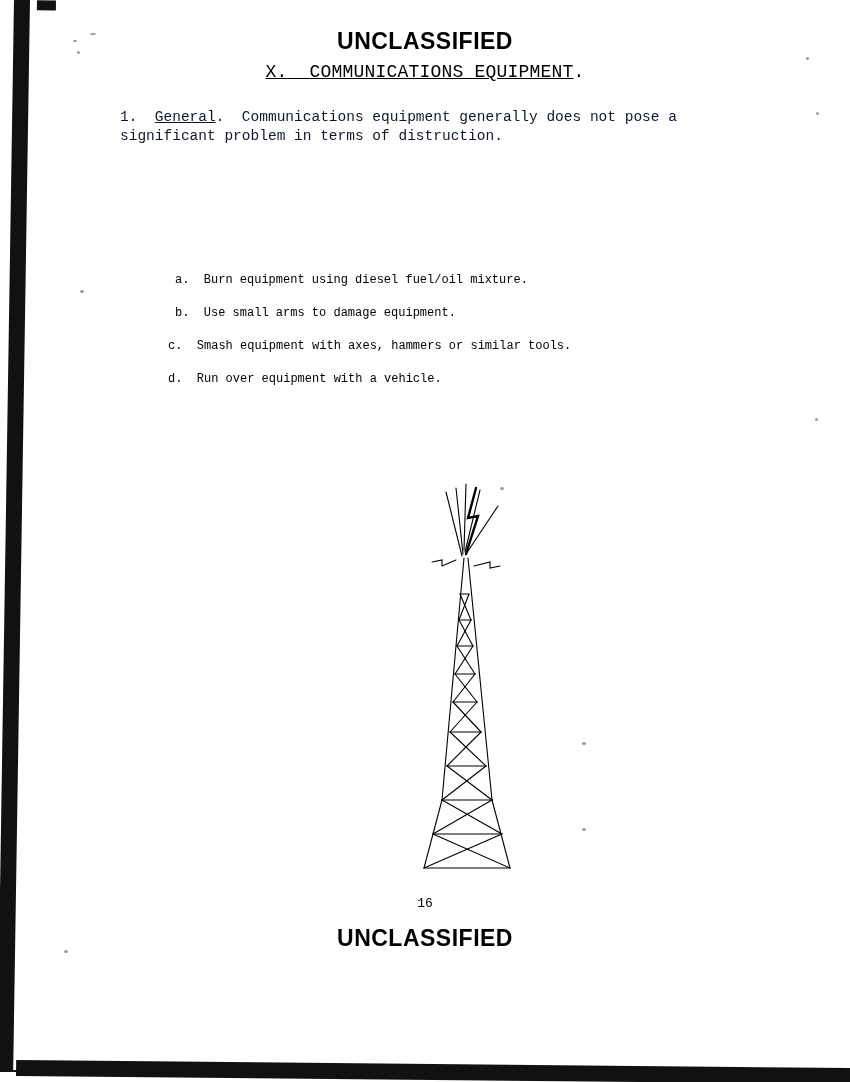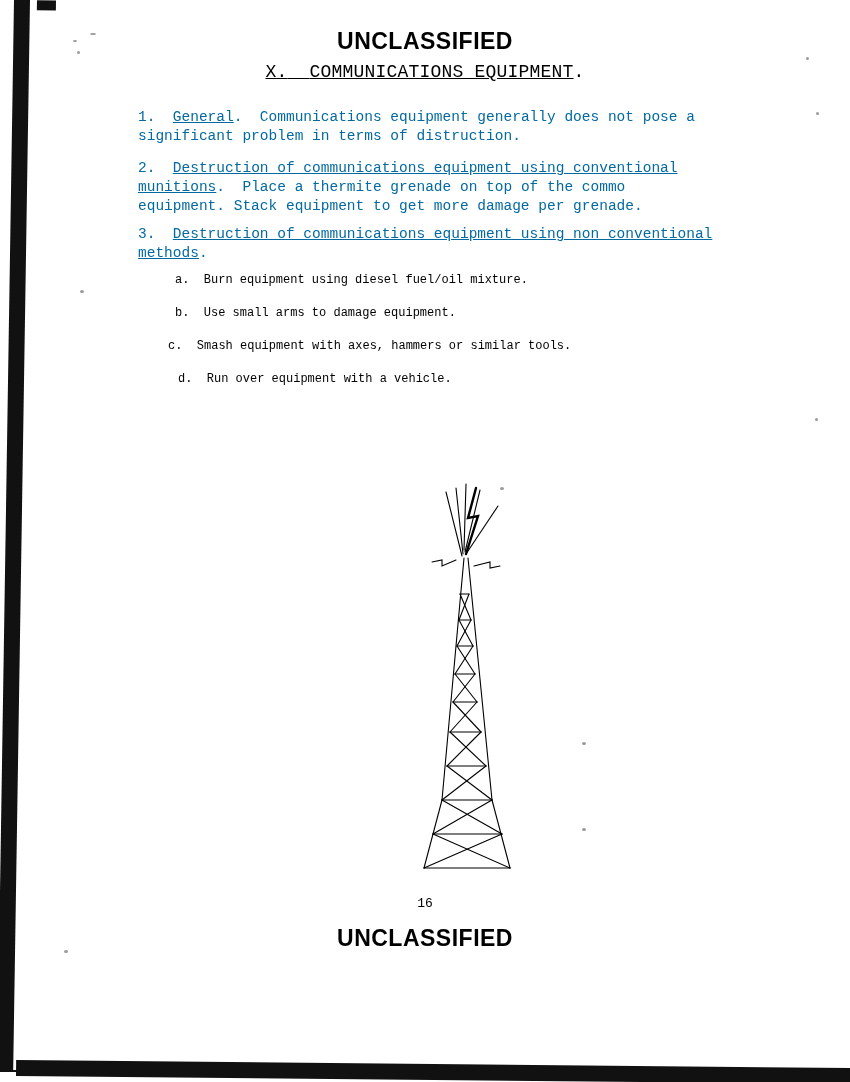--- a/index.html
+++ b/index.html
@@ -95,26 +95,26 @@
     text-align: center;
     font-family: "Liberation Mono", monospace;
     font-size: 18px;
     letter-spacing: 0.2px;
     color: #000;
   }
   .section-title .u { text-decoration: underline; }
 
   .para {
     position: absolute;
-    left: 138px;
+    left: 120px;
     width: 660px;
     font-family: "Liberation Mono", monospace;
     font-size: 14.5px;
     line-height: 19px;
-    color: #0369a1;
+    color: #0f172a;
     white-space: pre-wrap;
   }
   .para .u { text-decoration: underline; }
   .sub {
     position: absolute;
     left: 130px;
     width: 660px;
     font-family: "Liberation Mono", monospace;
     font-size: 12px;
     line-height: 19px;
@@ -182,31 +182,26 @@
 
     <div class="cls-banner" id="banner-top">UNCLASSIFIED</div>
 
     <div class="section-title">
       <span class="u"><span>X.</span><span>&nbsp;&nbsp;</span><span>COMMUNICATIONS EQUIPMENT</span></span><span>.</span>
     </div>
 
     <div class="para" id="p1"><span>1.  <span class="u">General</span>.  Communications equipment generally does not pose a
 significant problem in terms of distruction.</span></div>
 
-    <div class="para" id="p2"><span>2.  <span class="u">Destruction of communications equipment using conventional
-munitions</span>.  Place a thermite grenade on top of the commo
-equipment. Stack equipment to get more damage per grenade.</span></div>
-
-    <div class="para" id="p3"><span>3.  <span class="u">Destruction of communications equipment using non conventional
-methods</span>.</span></div>
+
 
     <div class="sub" id="s-a" style="left:175px;"><span>a.  Burn equipment using diesel fuel/oil mixture.</span></div>
     <div class="sub" id="s-b" style="left:175px;"><span>b.  Use small arms to damage equipment.</span></div>
     <div class="sub" id="s-c" style="left:168px;"><span>c.  Smash equipment with axes, hammers or similar tools.</span></div>
-    <div class="sub" id="s-d" style="left:178px;"><span>d.  Run over equipment with a vehicle.</span></div>
+    <div class="sub" id="s-d" style="left:168px;"><span>d.  Run over equipment with a vehicle.</span></div>
 
     <svg id="figure-tower" viewBox="0 0 190 410">
       <g stroke="#000" stroke-width="1.1" fill="none" stroke-linecap="round">
 
         <path d="M66 22 L82 86"></path>
         <path d="M86 14 L84 80"></path>
         <path d="M76 18 L83 84"></path>
         <path d="M118 36 L86 84"></path>
         <path d="M100 20 L85 82"></path>
 

